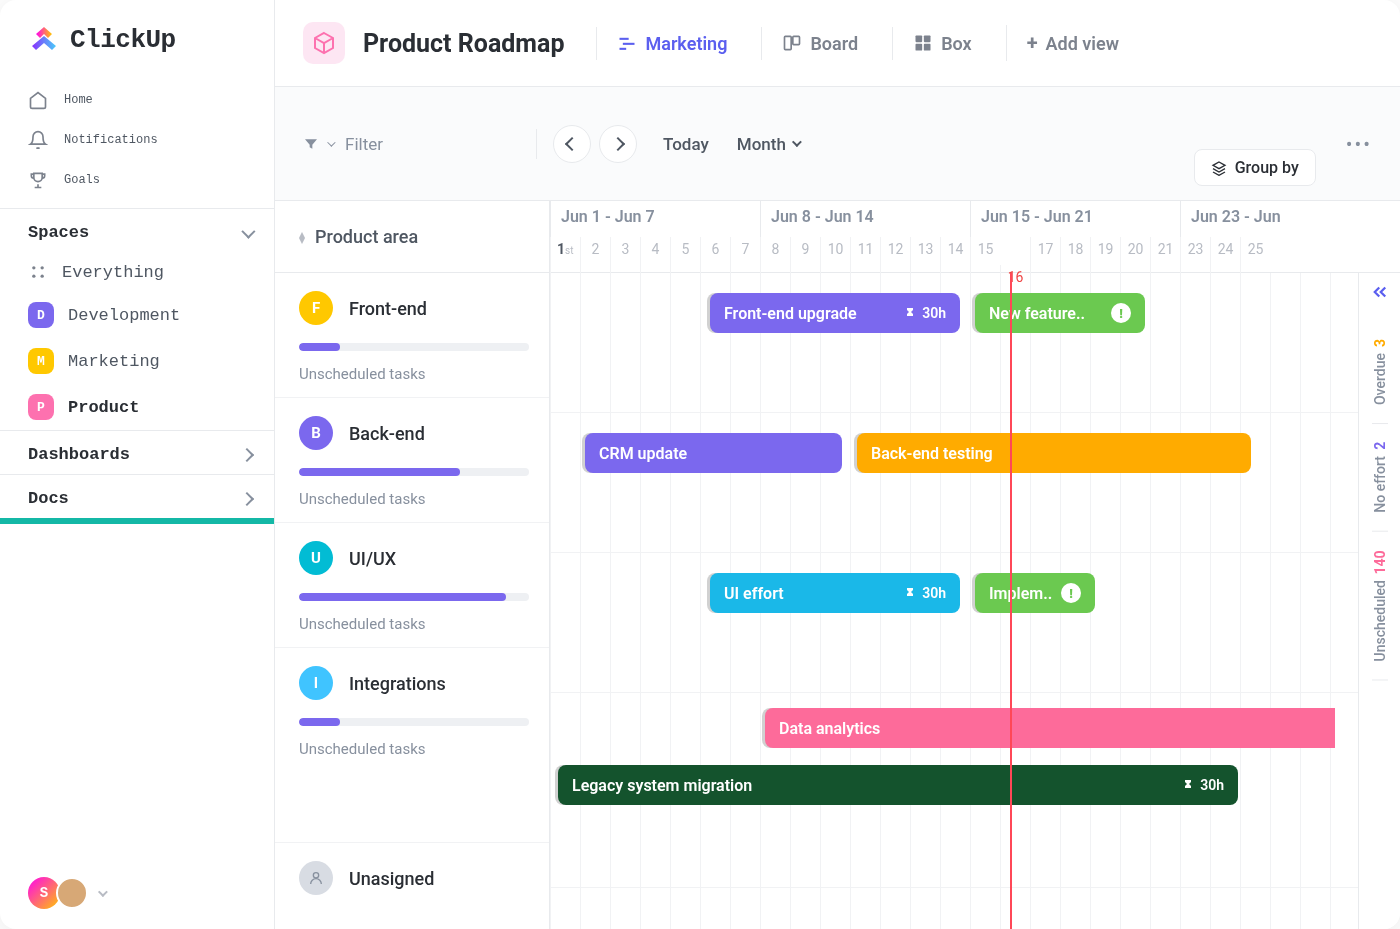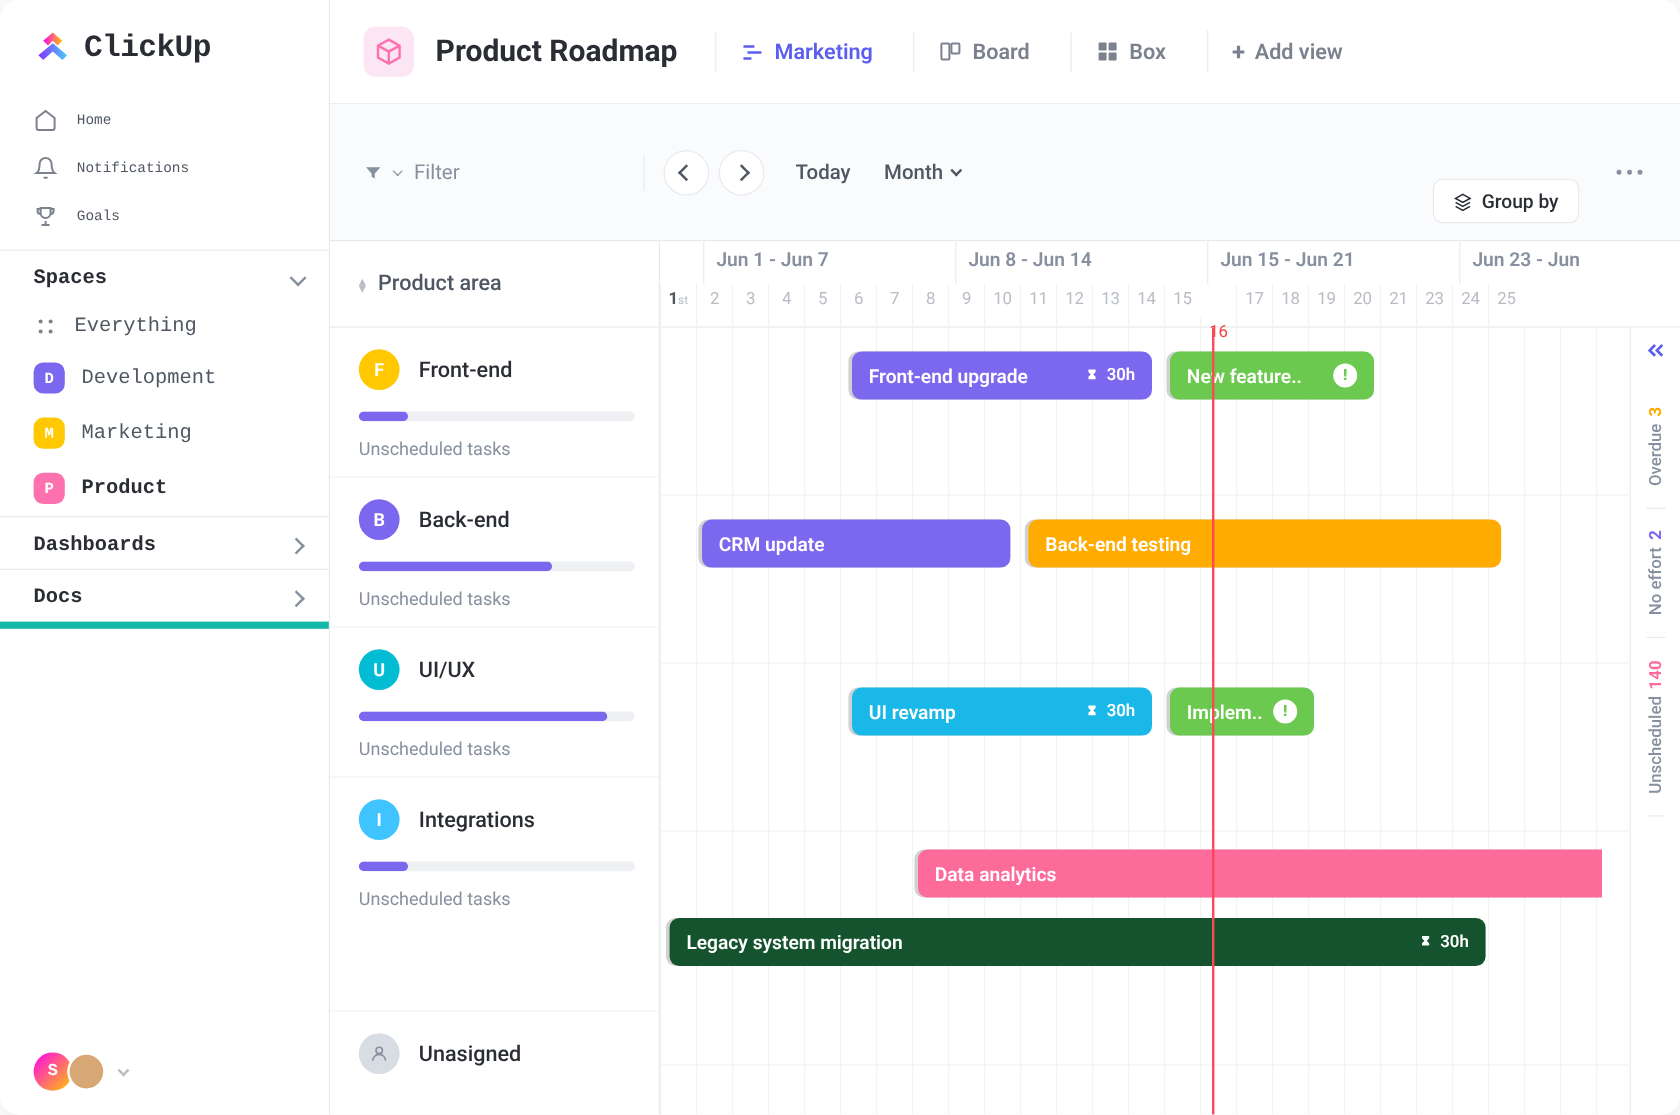--- a/index.html
+++ b/index.html
@@ -284,21 +284,21 @@
                 </div>
                 <span class="row-name">Unasigned</span>
               </div>
             </div>
           </div>
       </div>
 
       <div class="timeline-grid">
         <div class="date-hdr">
           <div class="week-labels" id="week-labels">
-              <div class="week-label" style="width: 210px; margin-left: 36px;">Jun 1 - Jun 7</div>
+              <div class="week-label" style="width: 210px;">Jun 1 - Jun 7</div>
               <div class="week-label" style="width: 210px;">Jun 8 - Jun 14</div>
               <div class="week-label" style="width: 210px;">Jun 15 - Jun 21</div>
               <div class="week-label" style="width: 170px;">Jun 23 - Jun</div>
             </div>
           <div class="day-labels" id="day-labels">
               <div class="day-label" style="text-align: left; padding-left: 6px;"><b style="color:#4f5762">1</b><span style="font-size:10px">st</span></div>
               <div class="day-label">2</div>
               <div class="day-label">3</div>
               <div class="day-label">4</div>
               <div class="day-label">5</div>
@@ -377,21 +377,21 @@
             <div class="task-bar" style="top:20px;left:307px;width:394px;background:#ffab00">
               <span>Back-end testing</span>
             </div>
             <div class="task-bar" style="top:20px;left:35px;width:257px;background:#7b68ee">
               <span>CRM update</span>
             </div>
           </div>
 
           <div class="grid-row">
             <div class="task-bar" style="top:20px;left:160px;width:250px;background:#1ab8e8">
-              <span>UI revamp</span>
+              <span>UI effort</span>
               <span class="tail">
                   <svg width="12" height="12" viewBox="0 0 24 24" fill="currentColor">
                     <path d="M6 2h12v4l-4 4 4 4v4H6v-4l4-4-4-4V2z"></path>
                   </svg>
                   <span>30h</span>
                 </span>
             </div>
             <div class="task-bar" style="top:20px;left:425px;width:120px;background:#6bc950">
               <span>Implem..</span>
               <span class="tail">

